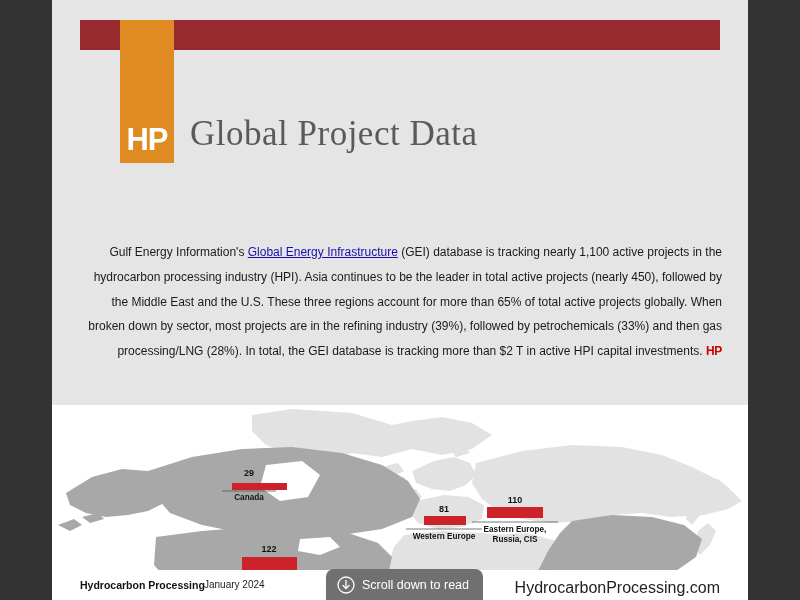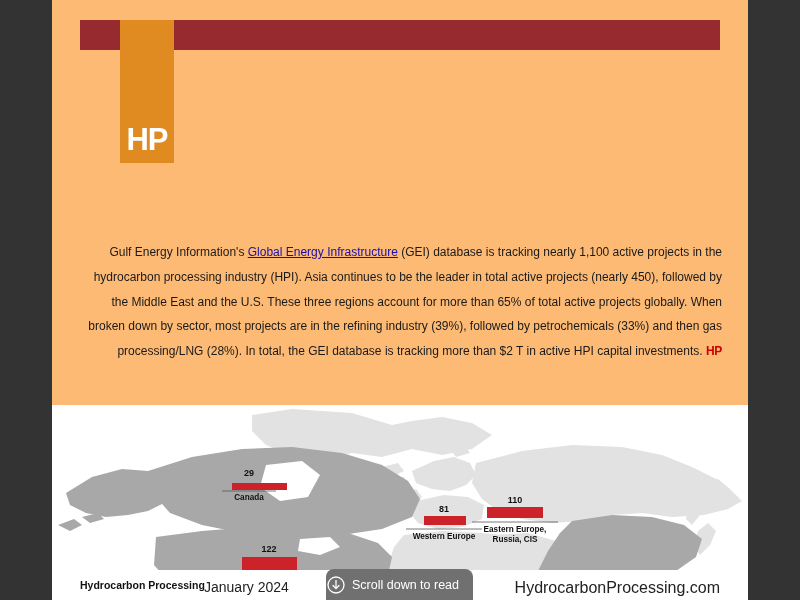--- a/index.html
+++ b/index.html
@@ -13,21 +13,21 @@
     background: #333333;
     font-family: "Liberation Sans", sans-serif;
     position: relative;
   }
   #page {
     position: absolute;
     left: 52px;
     top: 0;
     width: 696px;
     height: 600px;
-    background: #fdba74;
+    background: #e5e5e5;
     overflow: hidden;
   }
   .gutter {
     position: absolute;
     top: 0;
     height: 600px;
     background: #333333;
   }
   .gutter-left  { left: 0;     width: 52px; }
   .gutter-right { left: 748px; width: 52px; }
@@ -142,21 +142,21 @@
     top: 9px;
     font-size: 10.5px;
     font-weight: bold;
     color: #111111;
     white-space: nowrap;
   }
   .footer-date {
     position: absolute;
     left: 152px;
     top: 9px;
-    font-size: 14px;
+    font-size: 10px;
     color: #222222;
     white-space: nowrap;
   }
   .footer-site {
     position: absolute;
     right: 28px;
     top: 9px;
     font-size: 16px;
     color: #222222;
     white-space: nowrap;
@@ -166,21 +166,21 @@
   #scroll-pill {
     position: absolute;
     left: 326px;
     top: 569px;
     height: 32px;
     border-radius: 8px 8px 0 0;
     background: #707070;
     display: flex;
     align-items: center;
     gap: 7px;
-    padding: 0 14px 0 1px;
+    padding: 0 14px 0 11px;
     cursor: pointer;
   }
   #scroll-pill .pill-text {
     color: #ffffff;
     font-size: 12.5px;
     white-space: nowrap;
   }
   .scroll-icon { display: block; }
 </style>
 </head>
@@ -189,20 +189,21 @@
 <div class="gutter gutter-left"></div>
 <div class="gutter gutter-right"></div>
 
 <div id="page">
 
   <div id="masthead">
     <div class="red-bar" style="background: rgb(150, 42, 46);"></div>
     <div class="orange-block" style="background: rgb(224, 138, 34);">
       <div class="hp-mark">HP</div>
     </div>
+    <div class="masthead-title">Global Project Data</div>
   </div>
 
   <p id="article-body"><span>Gulf Energy Information's </span><a class="gei-link" style="color: rgb(26, 13, 171);">Global Energy Infrastructure</a><span> (GEI) database is tracking nearly 1,100 active projects in the hydrocarbon processing industry (HPI). Asia continues to be the leader in total active projects (nearly 450), followed by the Middle East and the U.S. These three regions account for more than 65% of total active projects globally. When broken down by sector, most projects are in the refining industry (39%), followed by petrochemicals (33%) and then gas processing/LNG (28%). In total, the GEI database is tracking more than $2 T in active HPI capital investments. </span><span class="hp-endmark" style="color: rgb(204, 0, 0);">HP</span></p>
 
   <div id="map-figure">
     <svg width="696" height="195" viewBox="0 0 696 195">
 
       <rect x="0" y="0" width="696" height="195" fill="#ffffff"></rect>
 
       <g fill="#e2e2e2">

